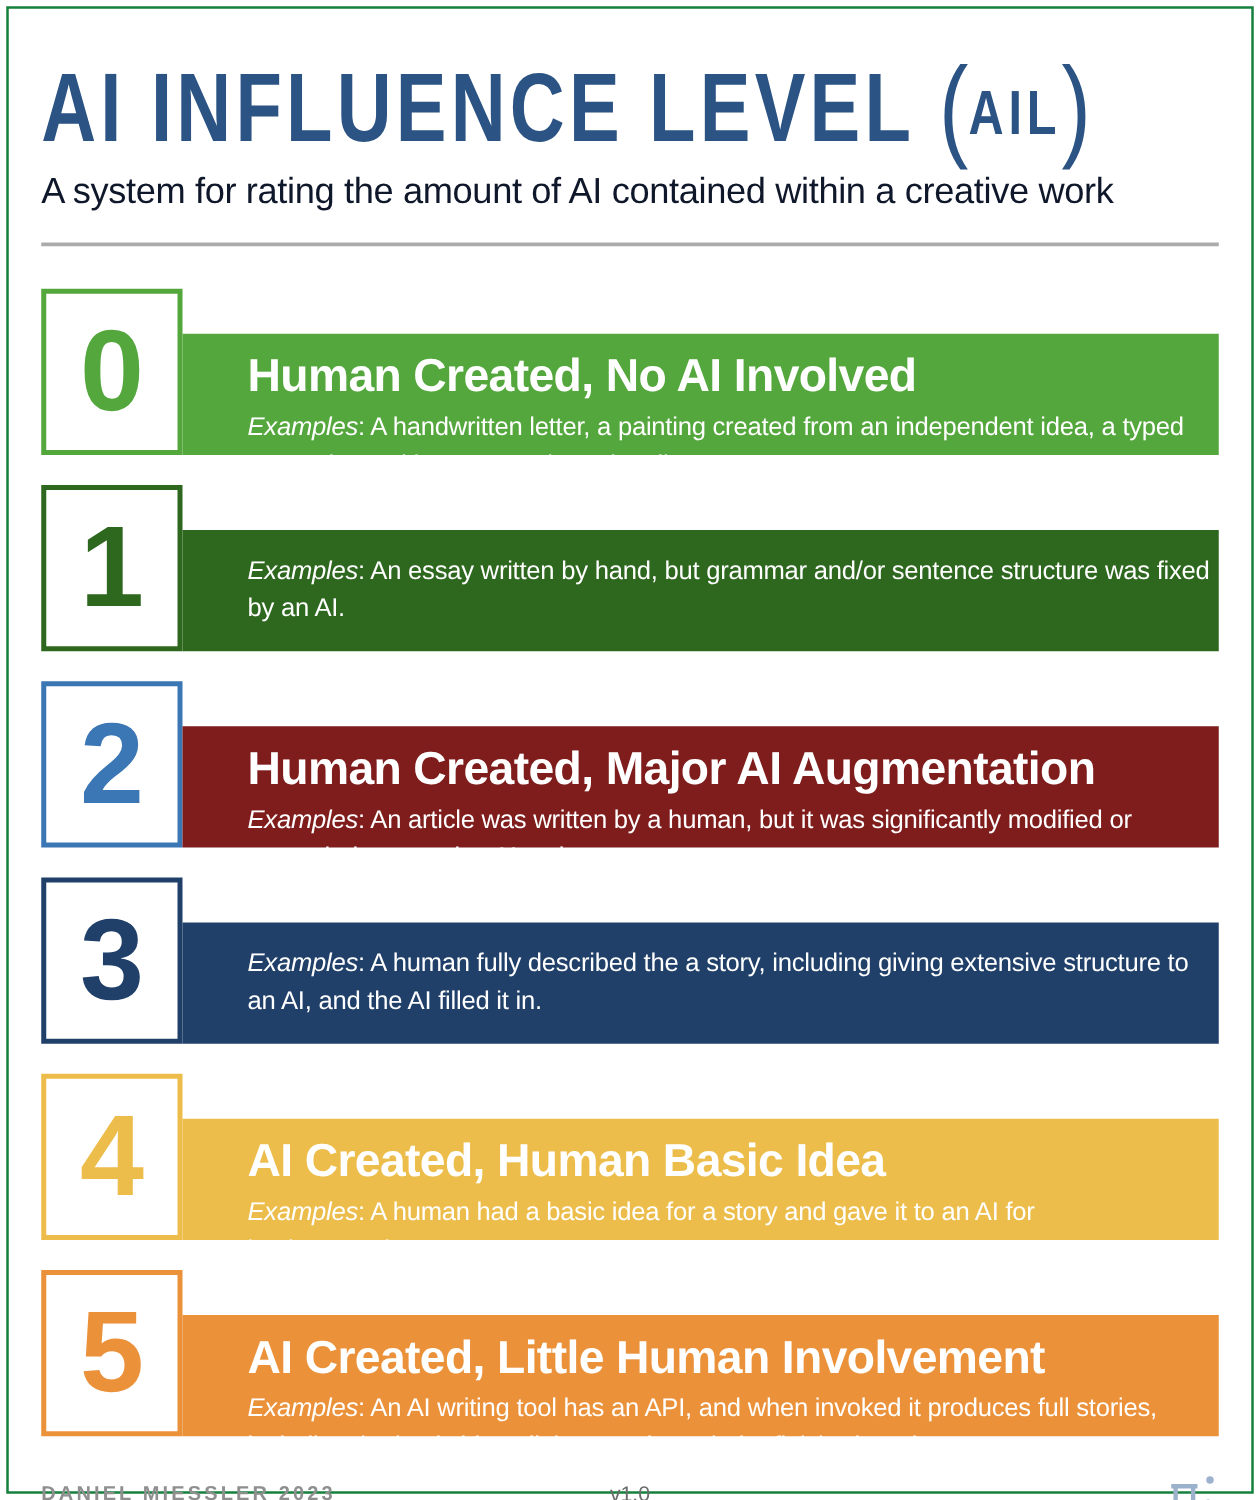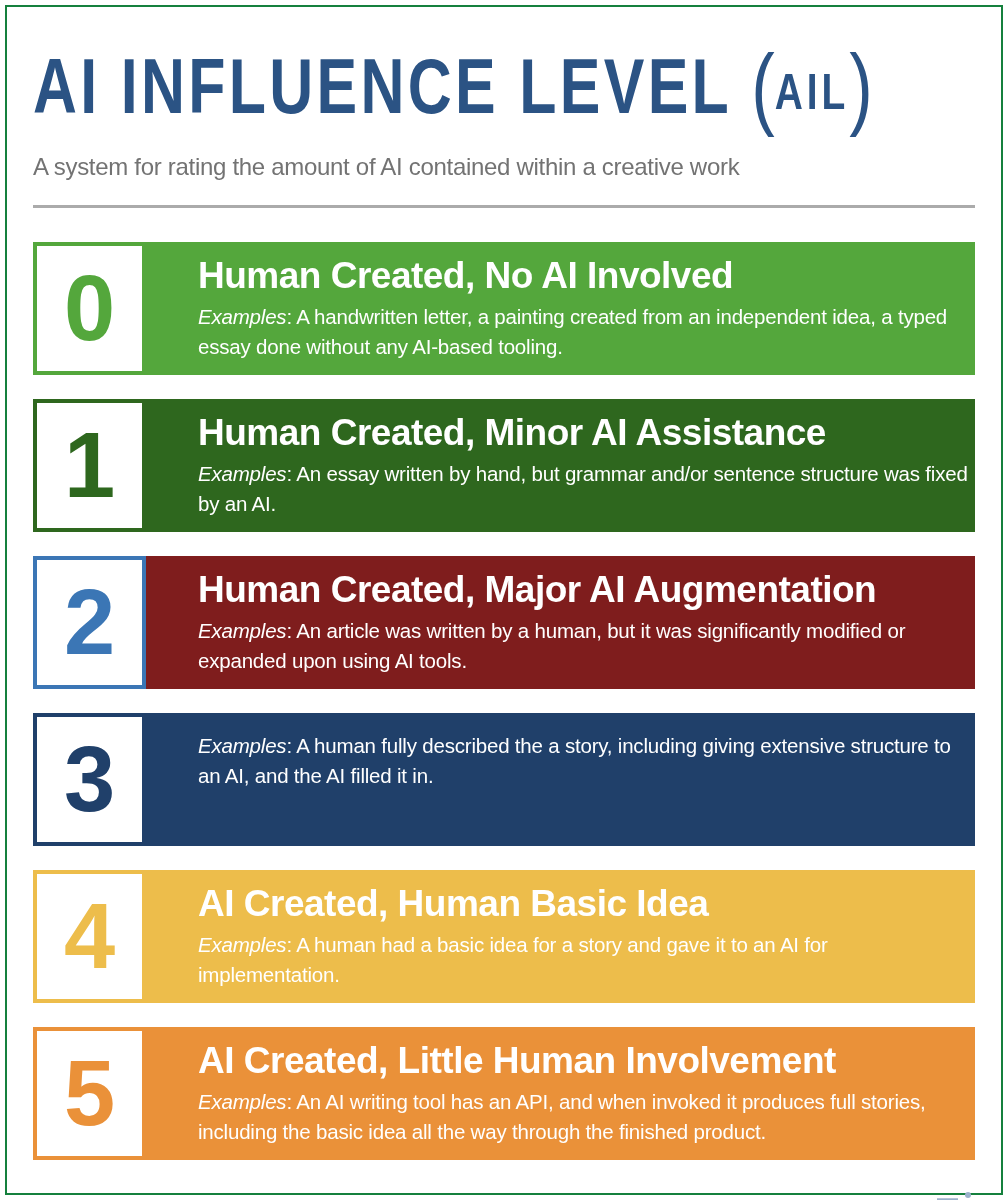--- a/index.html
+++ b/index.html
@@ -15,35 +15,35 @@
 
   
   .title{
     color:#2B5384;font-size:78px;font-weight:bold;line-height:1.1;
     margin:14px 0 0;white-space:nowrap;letter-spacing:0.055em;
     transform:scaleX(0.78);transform-origin:left top;
   }
   .title .paren{font-weight:normal;font-size:1.16em;vertical-align:-0.05em;letter-spacing:0;}
   .title .acr{font-size:0.64em;letter-spacing:0.1em;vertical-align:0.1em;}
   .subtitle{
-    color:#737373;font-size:24px;letter-spacing:-0.3px;
-    margin:16px 0 0;white-space:nowrap;
+    color:#0f172a;font-size:29px;letter-spacing:-0.3px;
+    margin:0 0 0;white-space:nowrap;
   }
   .divider{border:none;border-top:3px solid #ababab;margin:24px 0 0;}
 
   
   #levels{margin-top:34px;}
   .level-row{display:flex;height:133px;margin-bottom:24px;}
   .num-box{
     box-sizing:border-box;flex:0 0 113px;width:113px;
     border:4px solid;background:#fff;
     display:flex;align-items:center;justify-content:center;
   }
   .num{font-size:92px;font-weight:bold;line-height:1;}
-  .bar{flex:1;box-sizing:border-box;padding:13px 4px 16px 52px;}
+  .bar{flex:1;box-sizing:border-box;padding:13px 4px 16px 52px;margin-top:36px;}
   .bar-title{
     color:#fff;font-size:37px;font-weight:bold;letter-spacing:-0.5px;
     margin:0;white-space:nowrap;
   }
   .bar-desc{
     color:#fff;font-size:20.5px;letter-spacing:-0.2px;line-height:1.5;
     margin:5px 0 0;max-width:778px;
   }
   .ex-label{}
 
@@ -77,21 +77,20 @@
       <h2 class="bar-title">Human Created, No AI Involved</h2>
       <p class="bar-desc"><em class="ex-label">Examples</em><span>: A handwritten letter, a painting created from an independent idea, a typed essay done without any AI-based tooling.</span></p>
     </div>
   </section>
 
   <section class="level-row">
     <div class="num-box" style="border-color: rgb(46, 103, 30);">
       <span class="num" style="color: rgb(46, 103, 30);">1</span>
     </div>
     <div class="bar" style="background-color: rgb(46, 103, 30);">
-      <h2 class="bar-title">Human Created, Minor AI Assistance</h2>
       <p class="bar-desc"><em class="ex-label">Examples</em><span>: An essay written by hand, but grammar and/or sentence structure was fixed by an AI.</span></p>
     </div>
   </section>
 
   <section class="level-row">
     <div class="num-box" style="border-color: rgb(59, 118, 181);">
       <span class="num" style="color: rgb(59, 118, 181);">2</span>
     </div>
     <div class="bar" style="background-color: #7f1d1d;">
       <h2 class="bar-title">Human Created, Major AI Augmentation</h2>

